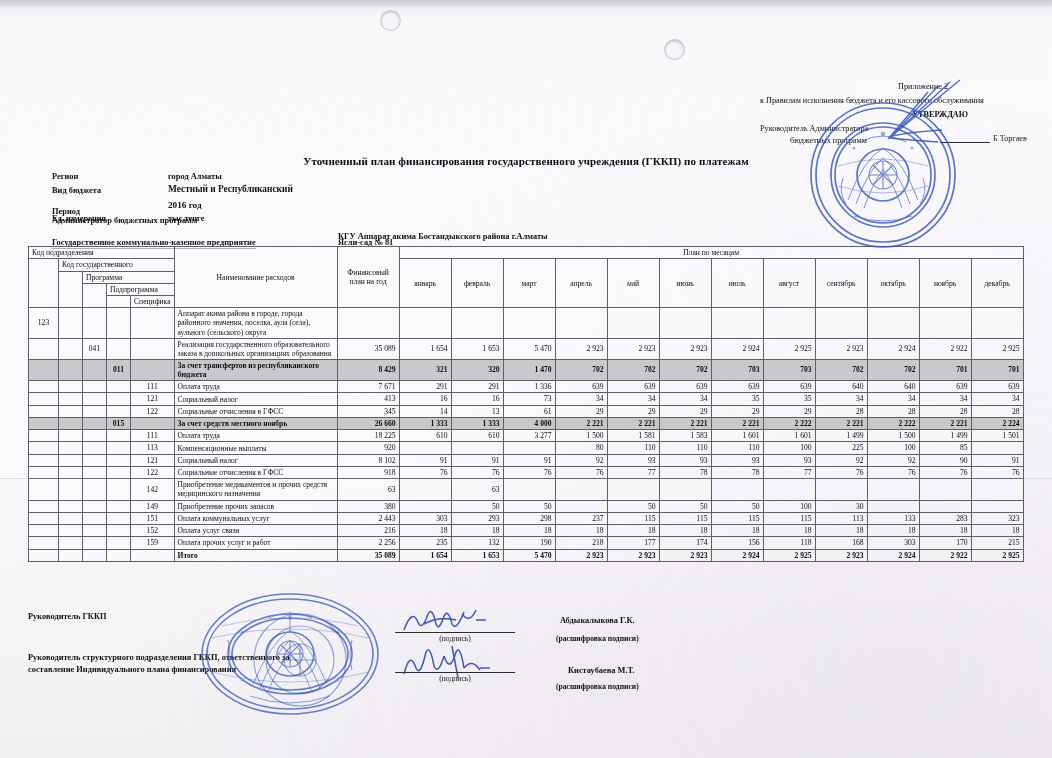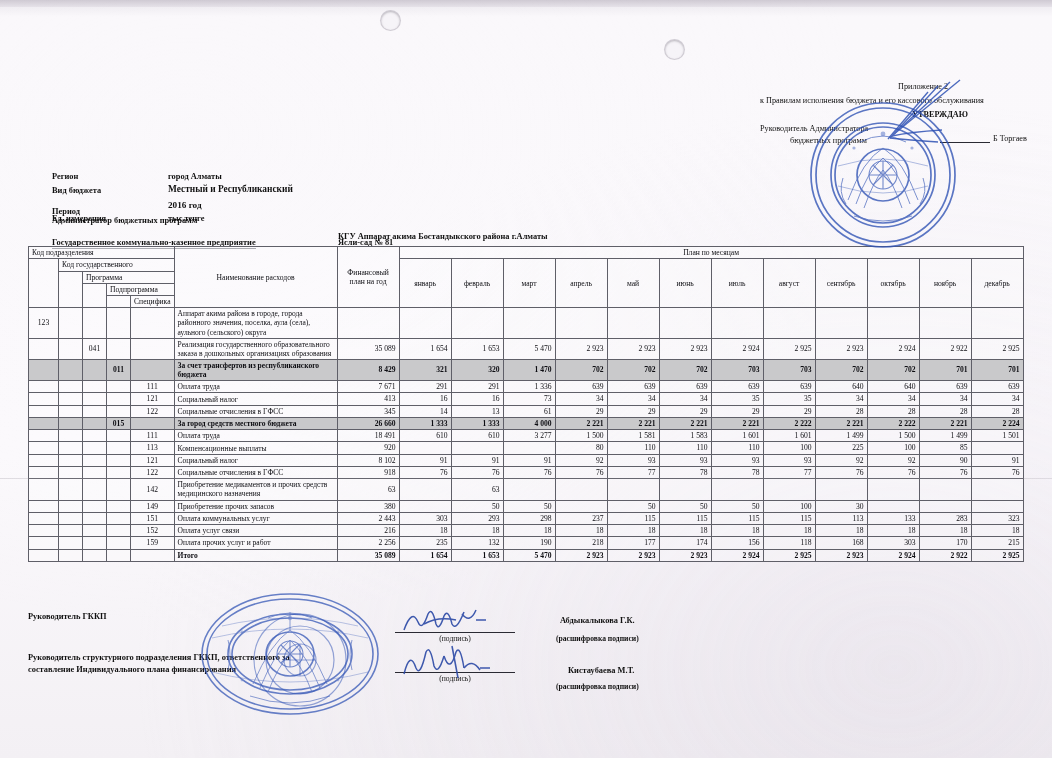--- a/index.html
+++ b/index.html
@@ -90,20 +90,21 @@
 
   <div class="tr" style="left:898px;top:82px;">Приложение 2</div>
   <div class="tr" style="left:760px;top:96px;">к Правилам исполнения бюджета и его кассового обслуживания</div>
   <div class="tr b" style="left:912px;top:110px;">УТВЕРЖДАЮ</div>
   <div class="tr" style="left:760px;top:124px;">Руководитель  Администратора</div>
   <div class="tr" style="left:790px;top:136px;">бюджетных  программ</div>
   <div class="tr" style="left:993px;top:134px;">Б  Торгаев</div>
 
   <div class="sigline" style="left:940px;top:142px;width:50px;"></div>
 
+  <div class="title">Уточненный план финансирования государственного учреждения (ГККП) по платежам</div>
 
   <div class="meta b" style="left:52px;top:172px;">Регион</div>
   <div class="meta b" style="left:168px;top:172px;">город Алматы</div>
 
   <div class="meta b" style="left:52px;top:186px;">Вид бюджета</div>
   <div class="meta b" style="left:168px;top:184px;font-size:9.4px;">Местный и Республиканский</div>
 
   <div class="meta b" style="left:52px;top:207px;">Период</div>
   <div class="meta b" style="left:168px;top:200px;font-size:9.2px;">2016 год</div>
 
@@ -301,21 +302,21 @@
           <td class="num">28</td>
           <td class="num">28</td>
           <td class="num">28</td>
         </tr>
         <tr class="shade">
           <td class="code"></td>
           <td class="code"></td>
           <td class="code"></td>
           <td class="code">015</td>
           <td class="code"></td>
-          <td class="nm">За город средств местного бюджета</td>
+          <td class="nm">За счет средств местного ноябрь</td>
           <td class="num">26 660</td>
           <td class="num">1 333</td>
           <td class="num">1 333</td>
           <td class="num">4 000</td>
           <td class="num">2 221</td>
           <td class="num">2 221</td>
           <td class="num">2 221</td>
           <td class="num">2 221</td>
           <td class="num">2 222</td>
           <td class="num">2 221</td>
@@ -323,21 +324,21 @@
           <td class="num">2 221</td>
           <td class="num">2 224</td>
         </tr>
         <tr>
           <td class="code"></td>
           <td class="code"></td>
           <td class="code"></td>
           <td class="code"></td>
           <td class="code">111</td>
           <td class="nm">Оплата труда</td>
-          <td class="num">18 491</td>
+          <td class="num">18 225</td>
           <td class="num">610</td>
           <td class="num">610</td>
           <td class="num">3 277</td>
           <td class="num">1 500</td>
           <td class="num">1 581</td>
           <td class="num">1 583</td>
           <td class="num">1 601</td>
           <td class="num">1 601</td>
           <td class="num">1 499</td>
           <td class="num">1 500</td>

